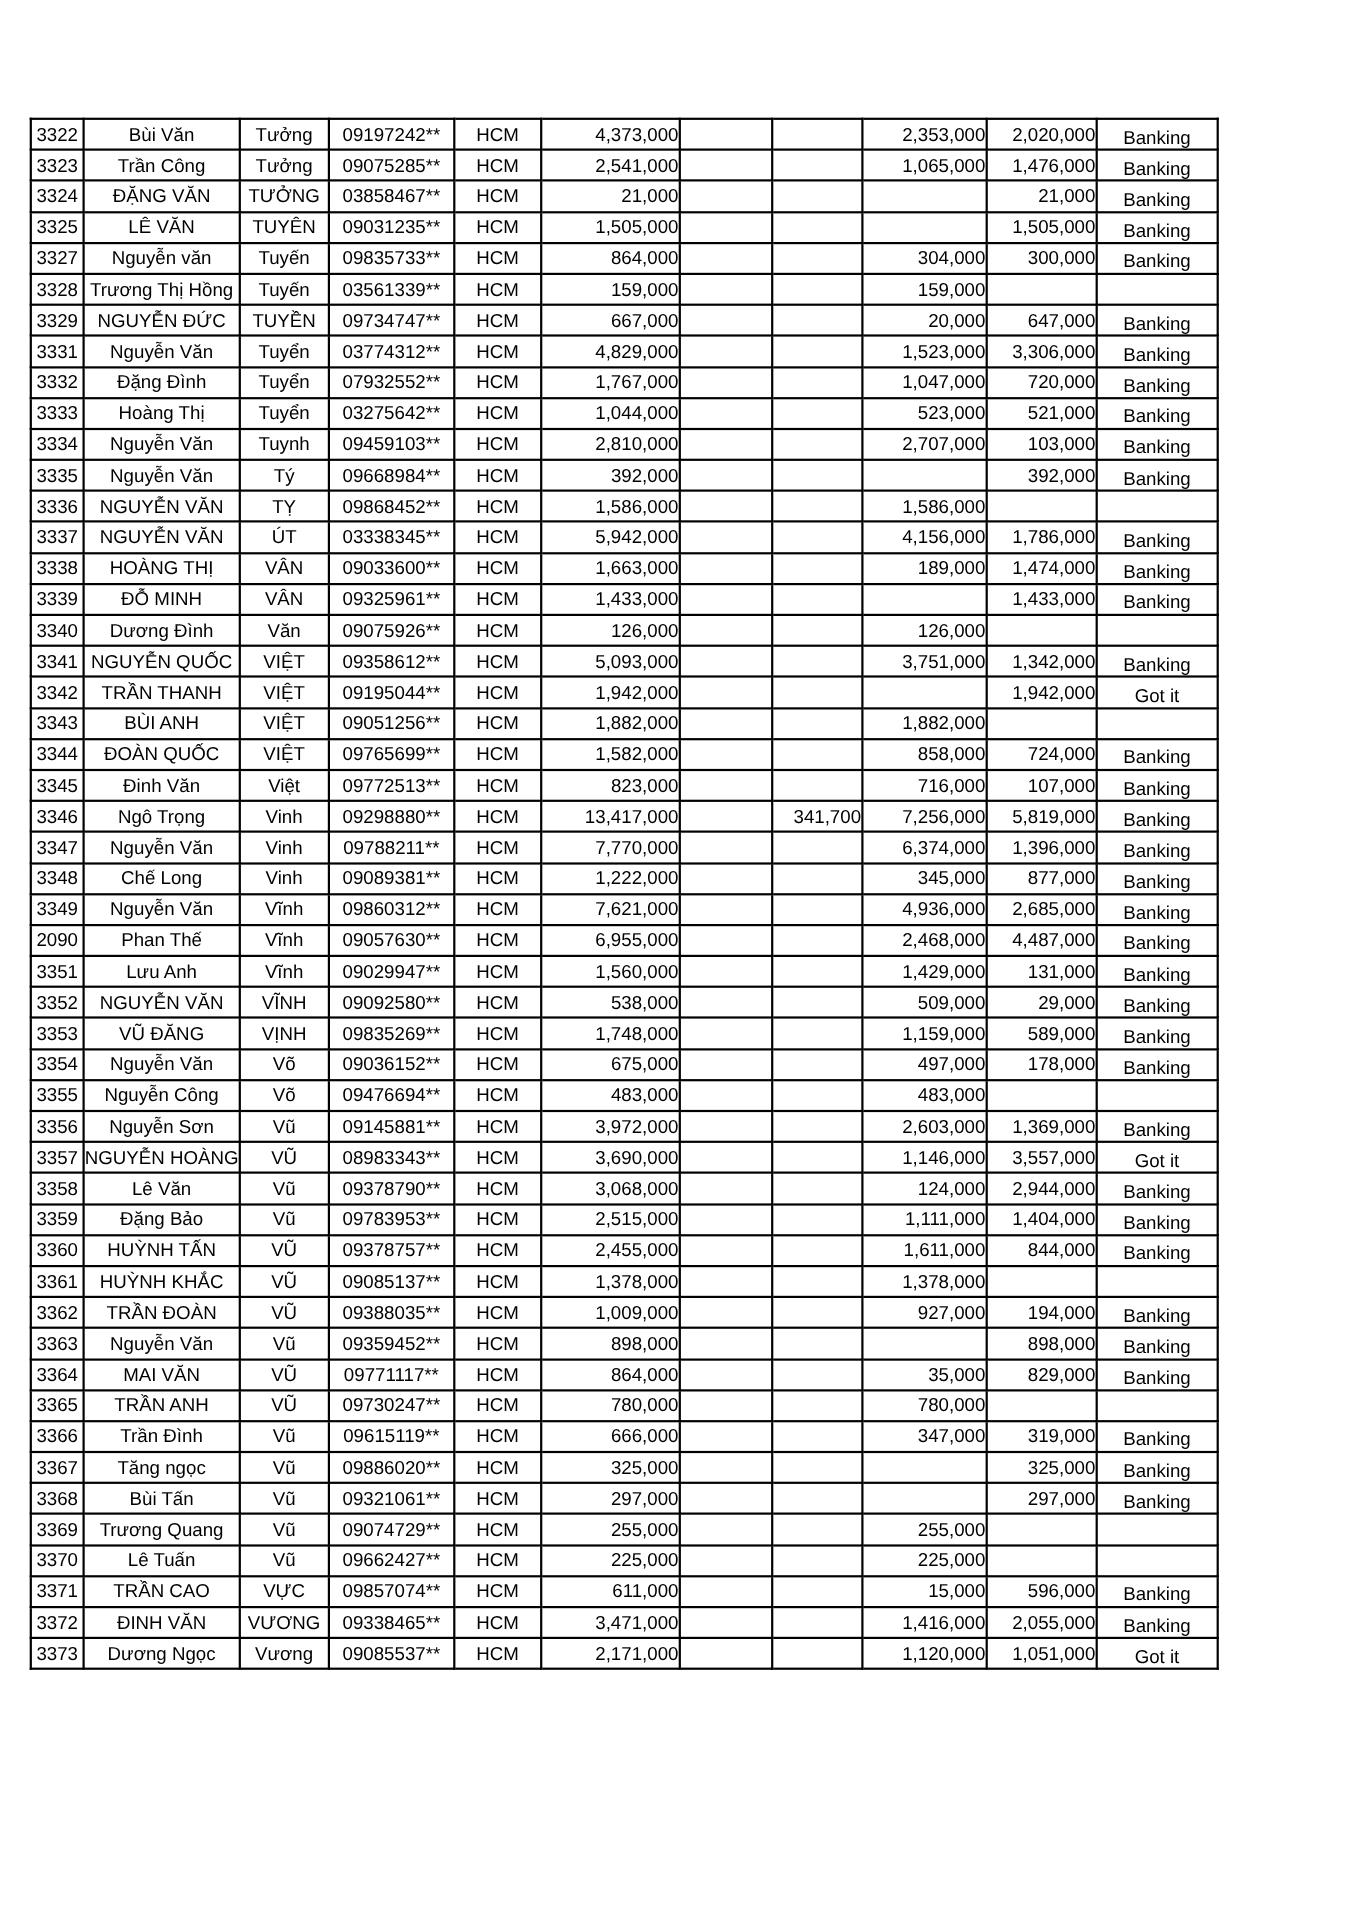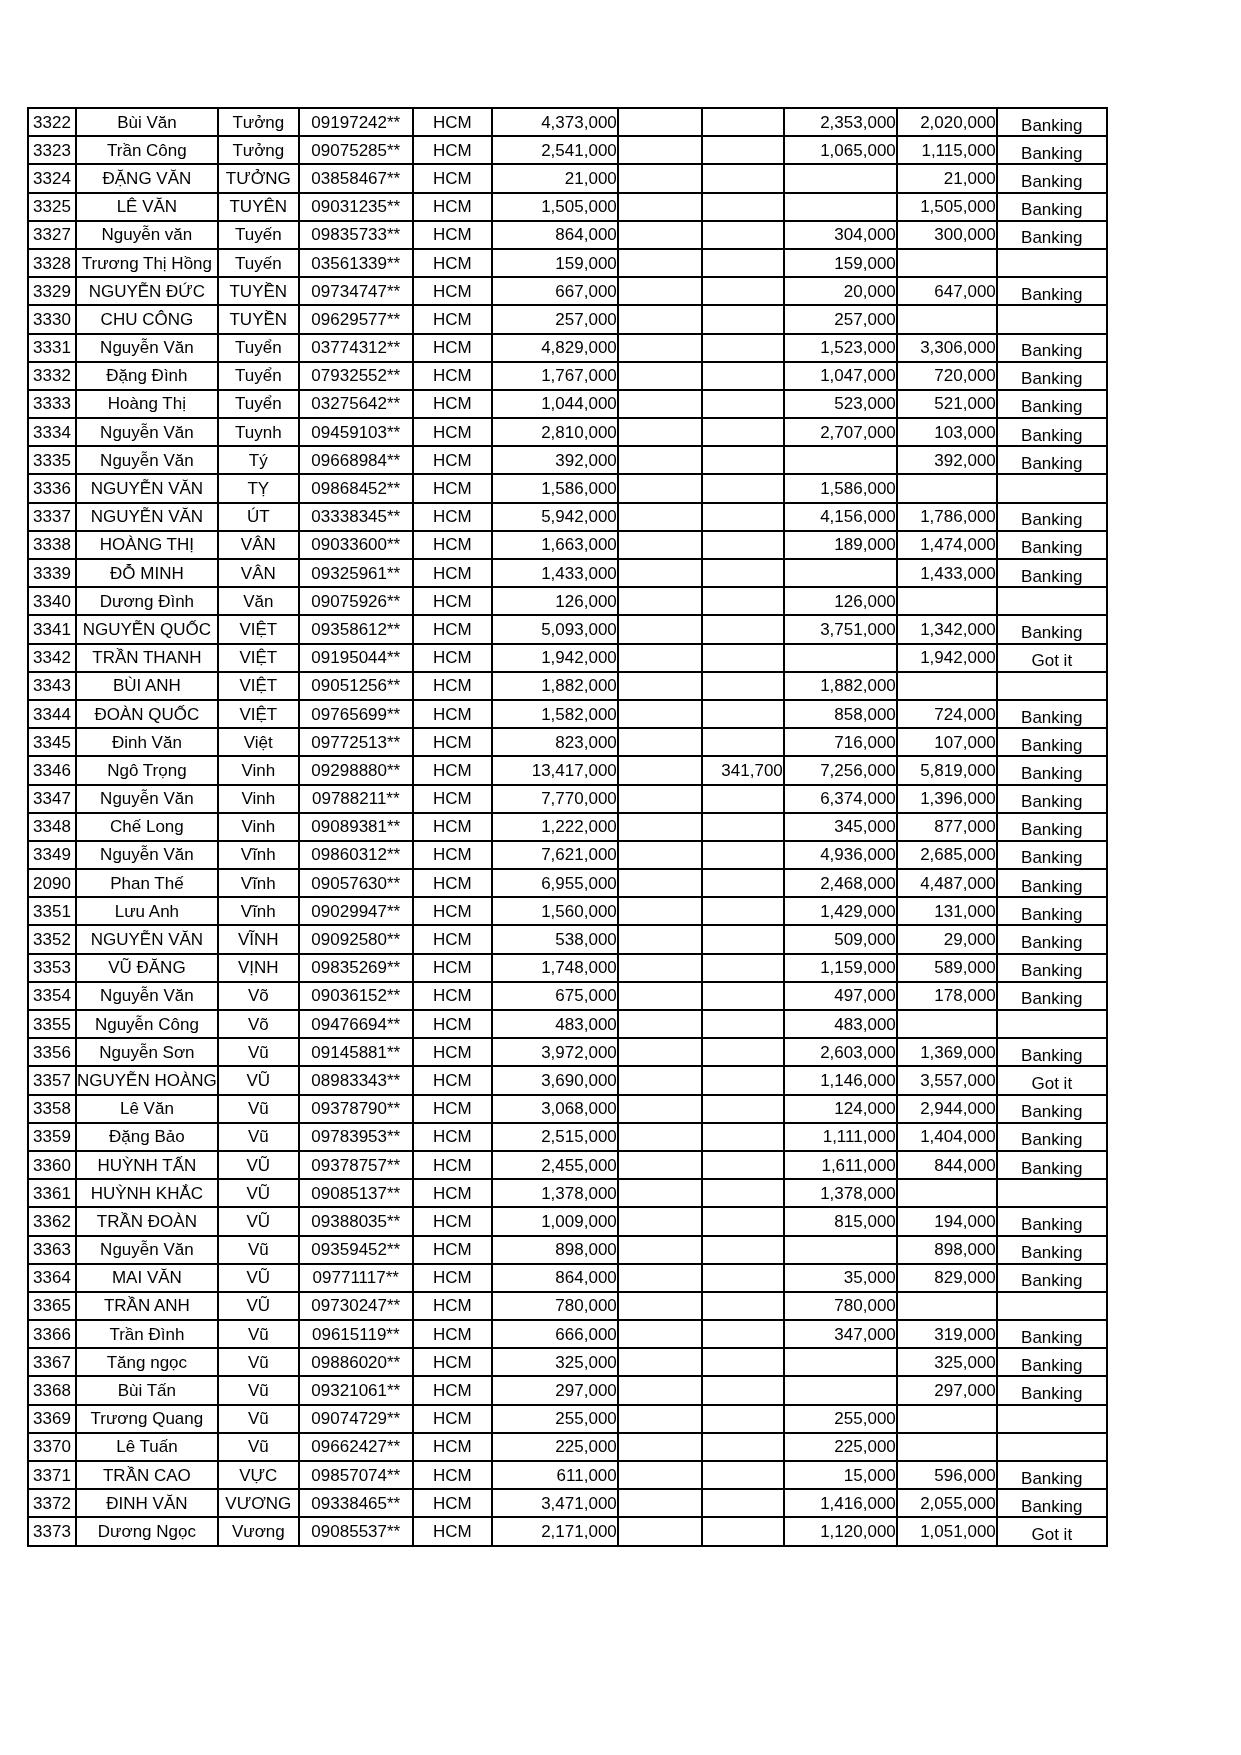--- a/index.html
+++ b/index.html
@@ -61,21 +61,21 @@
       <tr>
         <td class="c-id">3323</td>
         <td class="c-name1">Trần Công</td>
         <td class="c-name2">Tưởng</td>
         <td class="c-phone">09075285**</td>
         <td class="c-city">HCM</td>
         <td class="c-num">2,541,000</td>
         <td class="c-empty"></td>
         <td class="c-num"></td>
         <td class="c-num">1,065,000</td>
-        <td class="c-num">1,115,000</td>
+        <td class="c-num">1,476,000</td>
         <td class="c-status"><span>Banking</span></td>
       </tr>
       <tr>
         <td class="c-id">3324</td>
         <td class="c-name1">ĐẶNG VĂN</td>
         <td class="c-name2">TƯỞNG</td>
         <td class="c-phone">03858467**</td>
         <td class="c-city">HCM</td>
         <td class="c-num">21,000</td>
         <td class="c-empty"></td>
@@ -130,33 +130,20 @@
         <td class="c-phone">09734747**</td>
         <td class="c-city">HCM</td>
         <td class="c-num">667,000</td>
         <td class="c-empty"></td>
         <td class="c-num"></td>
         <td class="c-num">20,000</td>
         <td class="c-num">647,000</td>
         <td class="c-status"><span>Banking</span></td>
       </tr>
       <tr>
-        <td class="c-id">3330</td>
-        <td class="c-name1">CHU CÔNG</td>
-        <td class="c-name2">TUYỀN</td>
-        <td class="c-phone">09629577**</td>
-        <td class="c-city">HCM</td>
-        <td class="c-num">257,000</td>
-        <td class="c-empty"></td>
-        <td class="c-num"></td>
-        <td class="c-num">257,000</td>
-        <td class="c-num"></td>
-        <td class="c-status"><span></span></td>
-      </tr>
-      <tr>
         <td class="c-id">3331</td>
         <td class="c-name1">Nguyễn Văn</td>
         <td class="c-name2">Tuyển</td>
         <td class="c-phone">03774312**</td>
         <td class="c-city">HCM</td>
         <td class="c-num">4,829,000</td>
         <td class="c-empty"></td>
         <td class="c-num"></td>
         <td class="c-num">1,523,000</td>
         <td class="c-num">3,306,000</td>
@@ -554,21 +541,21 @@
       </tr>
       <tr>
         <td class="c-id">3362</td>
         <td class="c-name1">TRẦN ĐOÀN</td>
         <td class="c-name2">VŨ</td>
         <td class="c-phone">09388035**</td>
         <td class="c-city">HCM</td>
         <td class="c-num">1,009,000</td>
         <td class="c-empty"></td>
         <td class="c-num"></td>
-        <td class="c-num">815,000</td>
+        <td class="c-num">927,000</td>
         <td class="c-num">194,000</td>
         <td class="c-status"><span>Banking</span></td>
       </tr>
       <tr>
         <td class="c-id">3363</td>
         <td class="c-name1">Nguyễn Văn</td>
         <td class="c-name2">Vũ</td>
         <td class="c-phone">09359452**</td>
         <td class="c-city">HCM</td>
         <td class="c-num">898,000</td>

